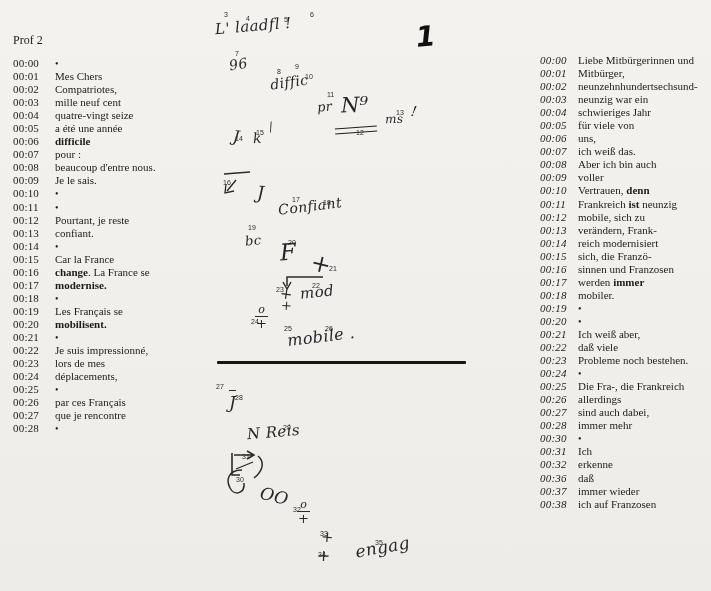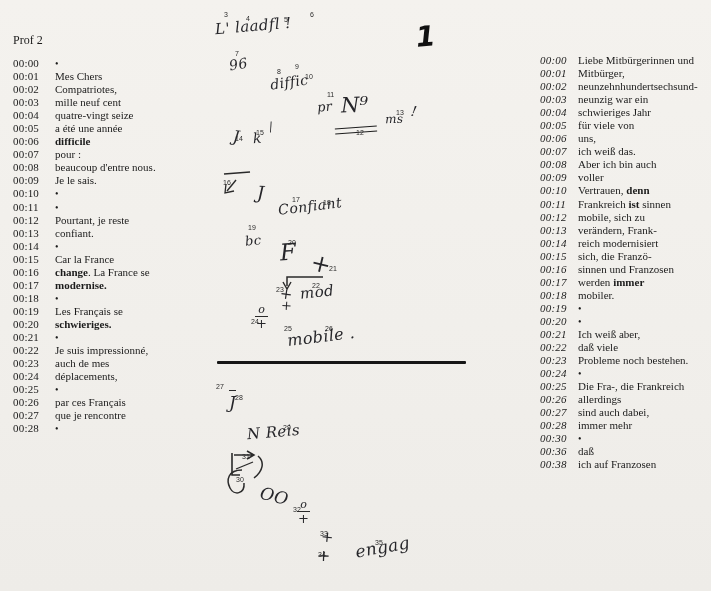--- a/index.html
+++ b/index.html
@@ -127,33 +127,33 @@
       <div class="row">
         <span class="tc">00:18</span>
         <span class="tx bullet">•</span>
       </div>
       <div class="row">
         <span class="tc">00:19</span>
         <span class="tx">Les Français se</span>
       </div>
       <div class="row">
         <span class="tc">00:20</span>
-        <span class="tx"><b>schwieriges.</b></span>
+        <span class="tx"><b>mobilisent.</b></span>
       </div>
       <div class="row">
         <span class="tc">00:21</span>
         <span class="tx bullet">•</span>
       </div>
       <div class="row">
         <span class="tc">00:22</span>
         <span class="tx">Je suis impressionné,</span>
       </div>
       <div class="row">
         <span class="tc">00:23</span>
-        <span class="tx">auch de mes</span>
+        <span class="tx">lors de mes</span>
       </div>
       <div class="row">
         <span class="tc">00:24</span>
         <span class="tx">déplacements,</span>
       </div>
       <div class="row">
         <span class="tc">00:25</span>
         <span class="tx bullet">•</span>
       </div>
       <div class="row">
@@ -209,21 +209,21 @@
       <div class="row">
         <span class="tc">00:09</span>
         <span class="tx">voller</span>
       </div>
       <div class="row">
         <span class="tc">00:10</span>
         <span class="tx"><span>Vertrauen, </span><b>denn</b></span>
       </div>
       <div class="row">
         <span class="tc">00:11</span>
-        <span class="tx"><span>Frankreich </span><b>ist</b><span> sinnen</span></span>
+        <span class="tx"><span>Frankreich </span><b>ist</b><span> neunzig</span></span>
       </div>
       <div class="row">
         <span class="tc">00:12</span>
         <span class="tx">mobile, sich zu</span>
       </div>
       <div class="row">
         <span class="tc">00:13</span>
         <span class="tx">verändern, Frank-</span>
       </div>
       <div class="row">
@@ -284,22 +284,34 @@
       </div>
       <div class="row">
         <span class="tc">00:28</span>
         <span class="tx">immer mehr</span>
       </div>
       <div class="row">
         <span class="tc">00:30</span>
         <span class="tx bullet">•</span>
       </div>
       <div class="row">
+        <span class="tc">00:31</span>
+        <span class="tx">Ich</span>
+      </div>
+      <div class="row">
+        <span class="tc">00:32</span>
+        <span class="tx">erkenne</span>
+      </div>
+      <div class="row">
         <span class="tc">00:36</span>
         <span class="tx">daß</span>
+      </div>
+      <div class="row">
+        <span class="tc">00:37</span>
+        <span class="tx">immer wieder</span>
       </div>
       <div class="row">
         <span class="tc">00:38</span>
         <span class="tx">ich auf Franzosen</span>
       </div>
     </div>
   <div id="notes-layer">
       <span class="note" style="font-size: 15px; left: 215px; top: 17px; transform: rotate(-5deg);">L' laadfl !</span>
       <span class="note" style="font-size: 14px; left: 229px; top: 56px; transform: rotate(-10deg);">96</span>
       <span class="note" style="font-size: 14px; left: 270px; top: 74px; transform: rotate(-8deg);">diffic</span>

